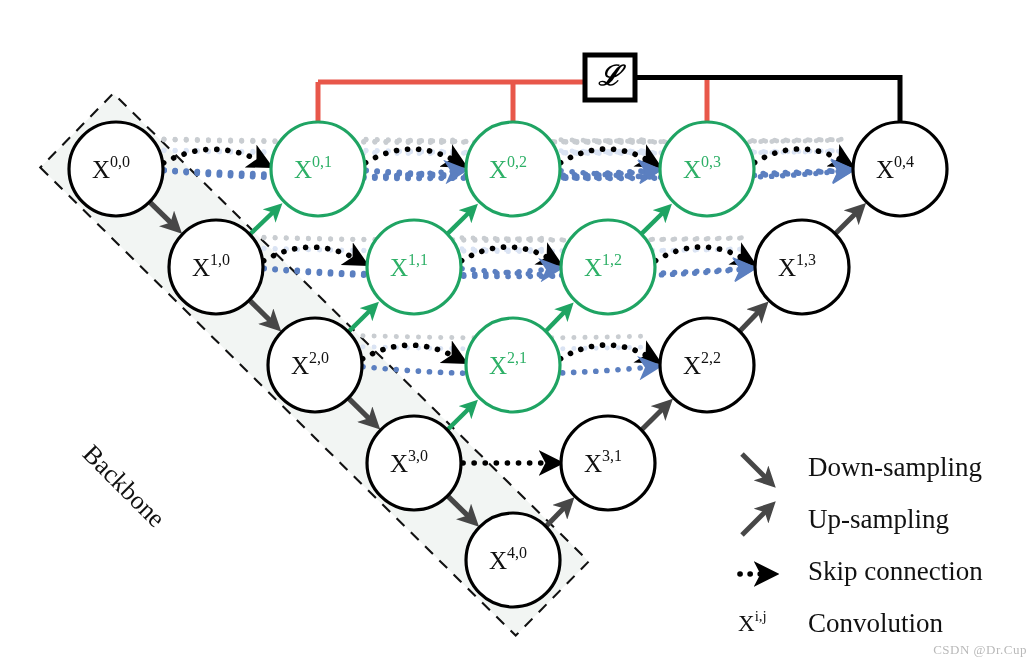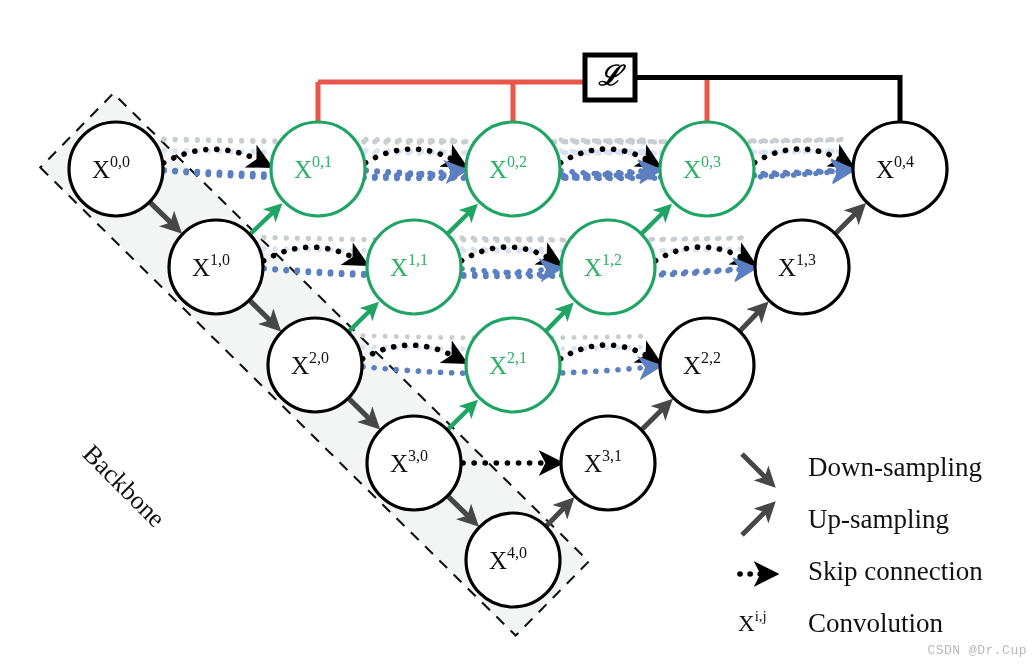--- a/index.html
+++ b/index.html
@@ -153,21 +153,21 @@
   .legend-conv {
     font-family: "Liberation Serif", "DejaVu Serif", serif;
     font-size: 23px;
     fill: #111111;
     dominant-baseline: middle;
   }
   .watermark {
     position: absolute;
     right: 8px;
     bottom: 6px;
-    font-family: Liberation Mono, monospace;
+    font-family: Liberation Serif, serif;
     font-size: 13px;
     color: #b9b9b9;
     letter-spacing: 0.5px;
   }
 </style>
 </head>
 <body>
 
 <div id="diagram-root">
   <svg class="canvas" viewBox="0 0 1035 664">

